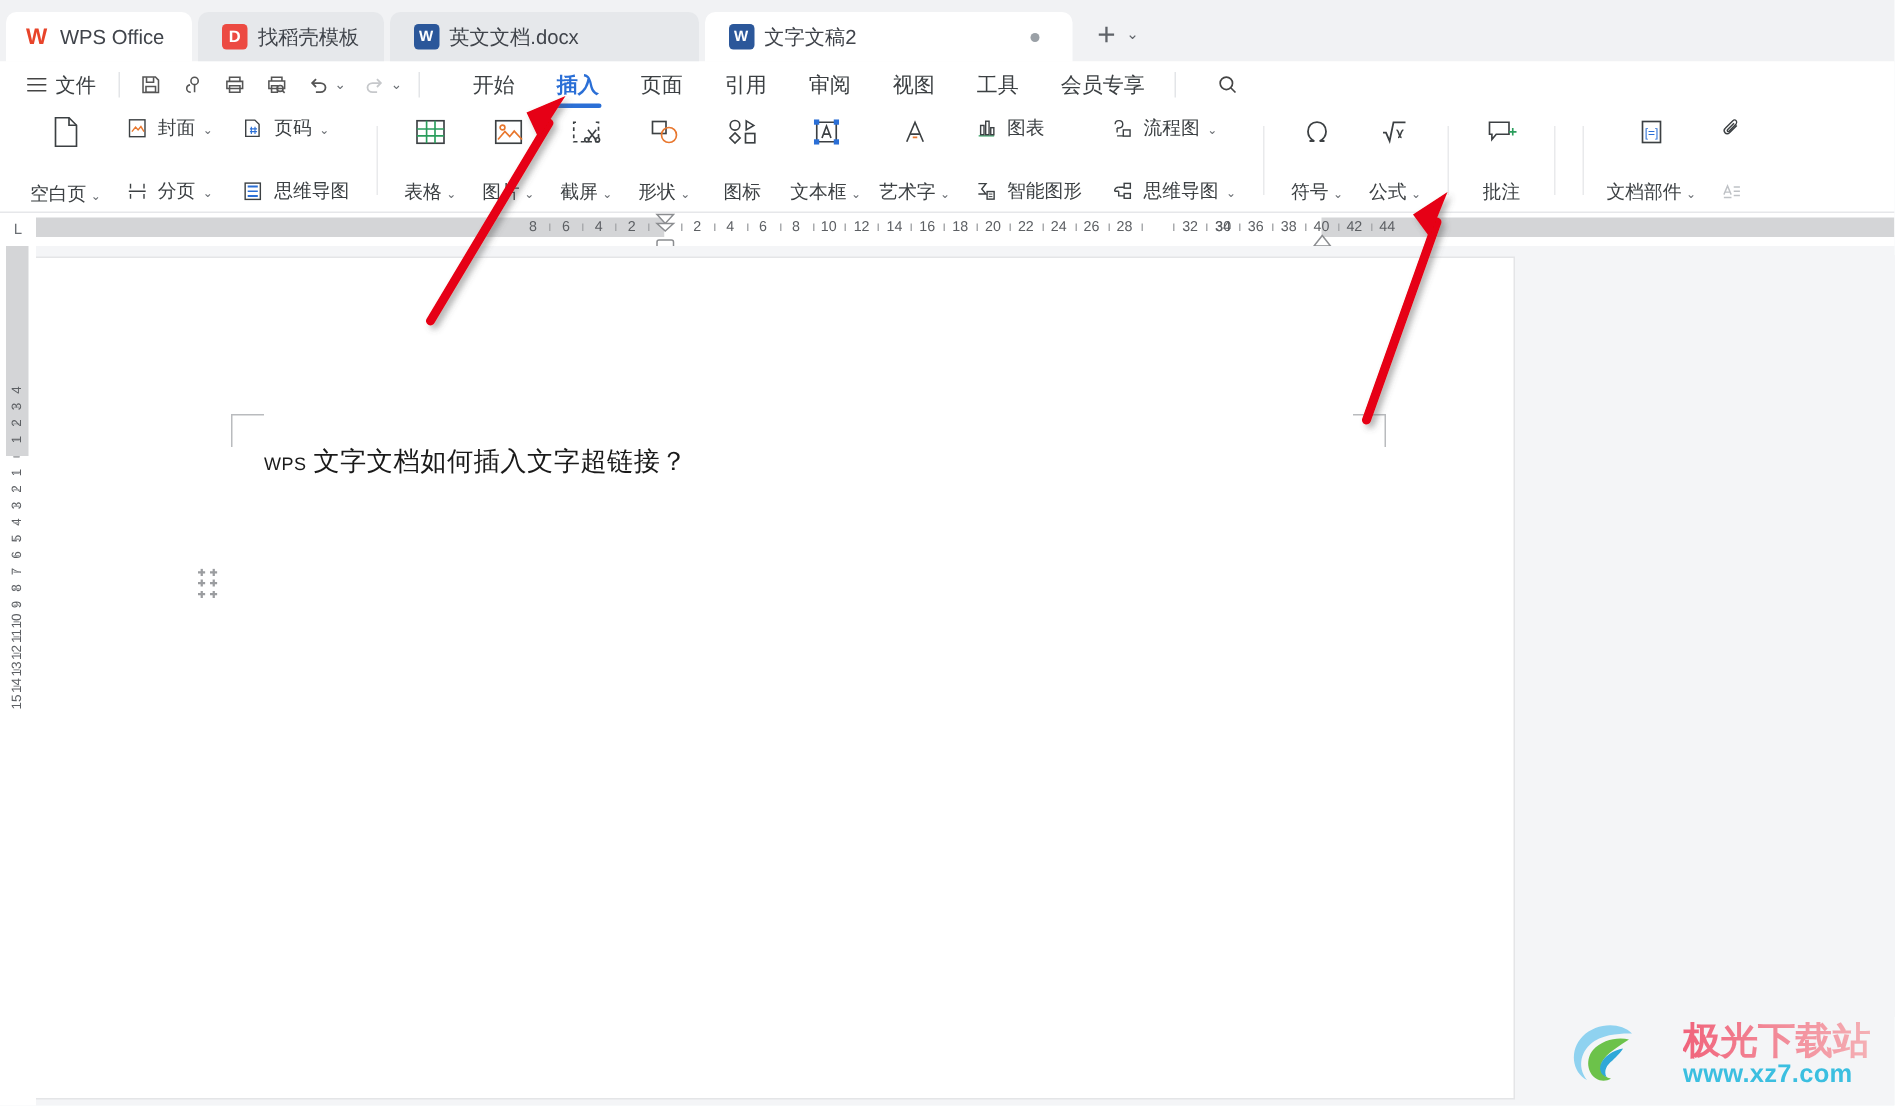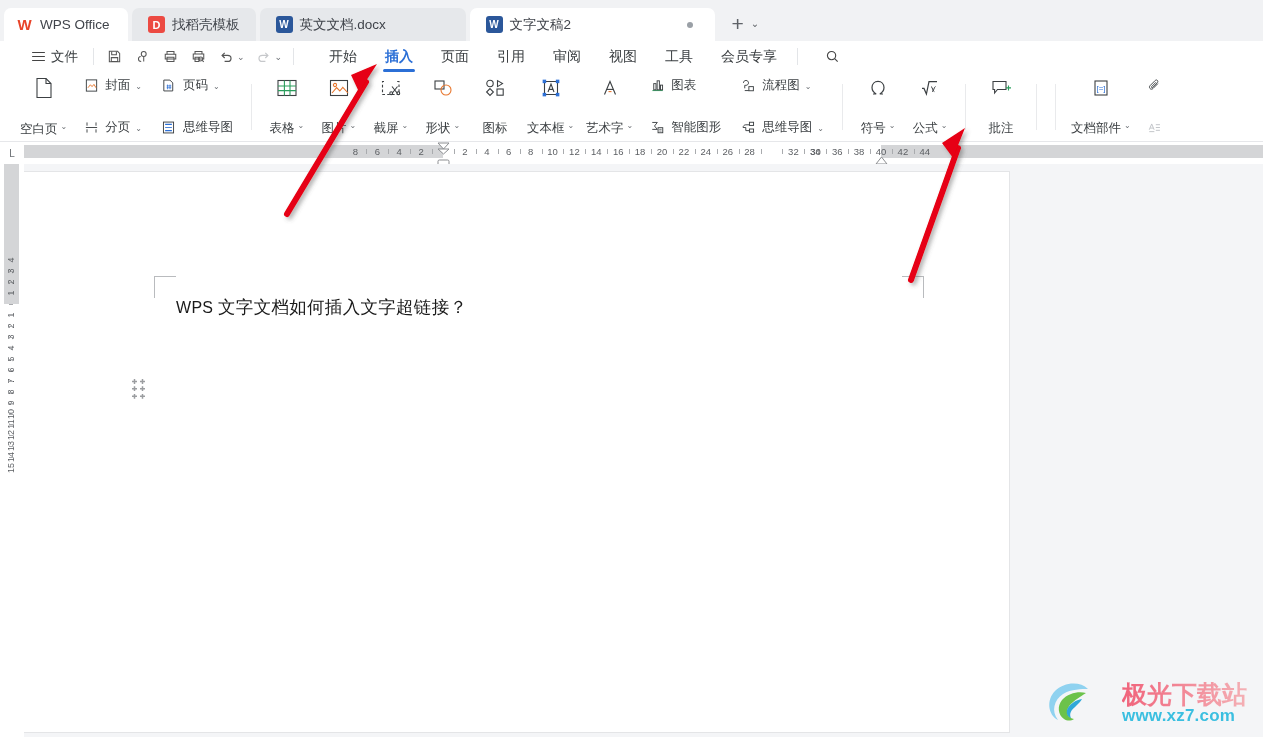--- a/index.html
+++ b/index.html
@@ -36,21 +36,21 @@
     position:absolute; right:22px; width:6px;height:6px;border-radius:50%;
     background:#9aa0a6;
   }
   .tabbar-right { display:flex; align-items:center; gap:2px; margin-left:8px; padding-bottom:7px;}
   .plus { font-size:21px; color:#5f6368; line-height:1; cursor:pointer; padding:0 5px;}
   .chev { font-size:10px; color:#5f6368; cursor:pointer; }
 
   
   .menubar {
     height:31px; background:#fff; display:flex; align-items:center;
-    padding-left:24px; position:relative;
+    padding-left:10px; position:relative;
   }
   .mi { display:flex; align-items:center; gap:6px; padding:0 8px; height:26px; font-size:13.5px;
         color:#3c4043; cursor:pointer;}
   .hamb { display:inline-block; width:13px; }
   .hamb i { display:block; height:1.4px; background:#444; margin:2.6px 0; border-radius:1px;}
   .vsep { width:1px; height:17px; background:#e3e5e8; margin:0 7px;}
   .qicons { display:flex; align-items:center; gap:2px; }
   .qbtn { width:26px;height:24px; display:flex;align-items:center;justify-content:center; cursor:pointer; color:#555; }
   .qbtn.dis { color:#c6c8cb; }
   .qcaret { font-size:9px; color:#6b6f74; margin-left:-4px; margin-right:4px; cursor:pointer;}
@@ -70,21 +70,21 @@
     height:70px; background:#fff; display:flex; align-items:center;
     padding-left:14px; border-bottom:1px solid #e6e7ea; overflow:hidden;
     position:relative;
   }
   .rgroup { display:flex; align-items:center; height:62px; }
   .gsep { width:1px; height:46px; background:#e9eaec; margin:0 9px; flex:0 0 auto;}
   .bigbtn {
     width:auto; min-width:52px; padding:2px 6px; height:62px; display:flex; flex-direction:column;
     align-items:center; justify-content:center; gap:4px; cursor:pointer; border-radius:4px;
   }
-  .bigbtn .lbl { font-size:12.5px; color:#3c4043; white-space:nowrap; display:flex; gap:3px;margin-top:17px;}
+  .bigbtn .lbl { font-size:12.5px; color:#3c4043; white-space:nowrap; display:flex; align-items:center; gap:3px;margin-top:17px;}
   .bigbtn .gl { width:26px;height:24px; display:flex;align-items:center;justify-content:center;}
   .caret { font-size:8px; color:#6b6f74; position:relative; top:1px;}
   .stack { display:flex; flex-direction:column; justify-content:center; gap:20px; height:62px; padding:0 4px;}
   .smallbtn { display:flex; align-items:center; gap:5px; padding:2px 5px; height:25px; cursor:pointer;
               border-radius:3px; font-size:12.5px; color:#3c4043; white-space:nowrap;}
   .smallbtn.dis { color:#bfc2c6; }
   .smallbtn .gl { width:18px;height:18px;display:flex;align-items:center;justify-content:center;}
 
   
   .hruler { height:22px; background:#fff; position:relative; overflow:hidden; display:flex; }
@@ -110,21 +110,21 @@
      position:absolute; left:0px; top:8px; width:985px; height:560px;
      background:#fff; box-shadow:0 0 0 1px #e4e5e7;
   }
   .corner { position:absolute; border-color:#b9bbbe; border-style:solid; width:22px;height:22px;}
   .c-tl { border-width:1px 0 0 1px; }
   .c-tr { border-width:1px 1px 0 0; }
   .doctext {
      position:absolute; left:152px; top:123px; font-family:"Liberation Serif","DejaVu Serif",serif;
      font-size:17.5px; color:#1a1a1a; letter-spacing:0.3px; white-space:nowrap;
   }
-  .doctext .en { font-family:"Liberation Sans","DejaVu Sans",sans-serif; font-size:16px;}
+  .doctext .en { font-family:"Liberation Sans","DejaVu Sans",sans-serif; font-size:12px;}
   .draghandle { position:absolute; left:108px; top:207px; width:14px;height:20px;
       display:grid; grid-template-columns:1fr 1fr; grid-template-rows:1fr 1fr 1fr; gap:2px;}
   .draghandle i { width:5px;height:5px; background:#9b9da0;
       clip-path: polygon(35% 0,65% 0,65% 35%,100% 35%,100% 65%,65% 65%,65% 100%,35% 100%,35% 65%,0 65%,0 35%,35% 35%); }
 
   
   .wm { position:absolute; right:16px; bottom:10px; display:flex; align-items:center; gap:24px;justify-content:center; }
   .wm-txt { display:flex; flex-direction:column; line-height:1.05; }
   .wm-t1 { font-size:25px; font-weight:bold; color:#f0647a;
            background:linear-gradient(90deg,#f0637b,#f4b0b5); -webkit-background-clip:text; background-clip:text; color:transparent;}

